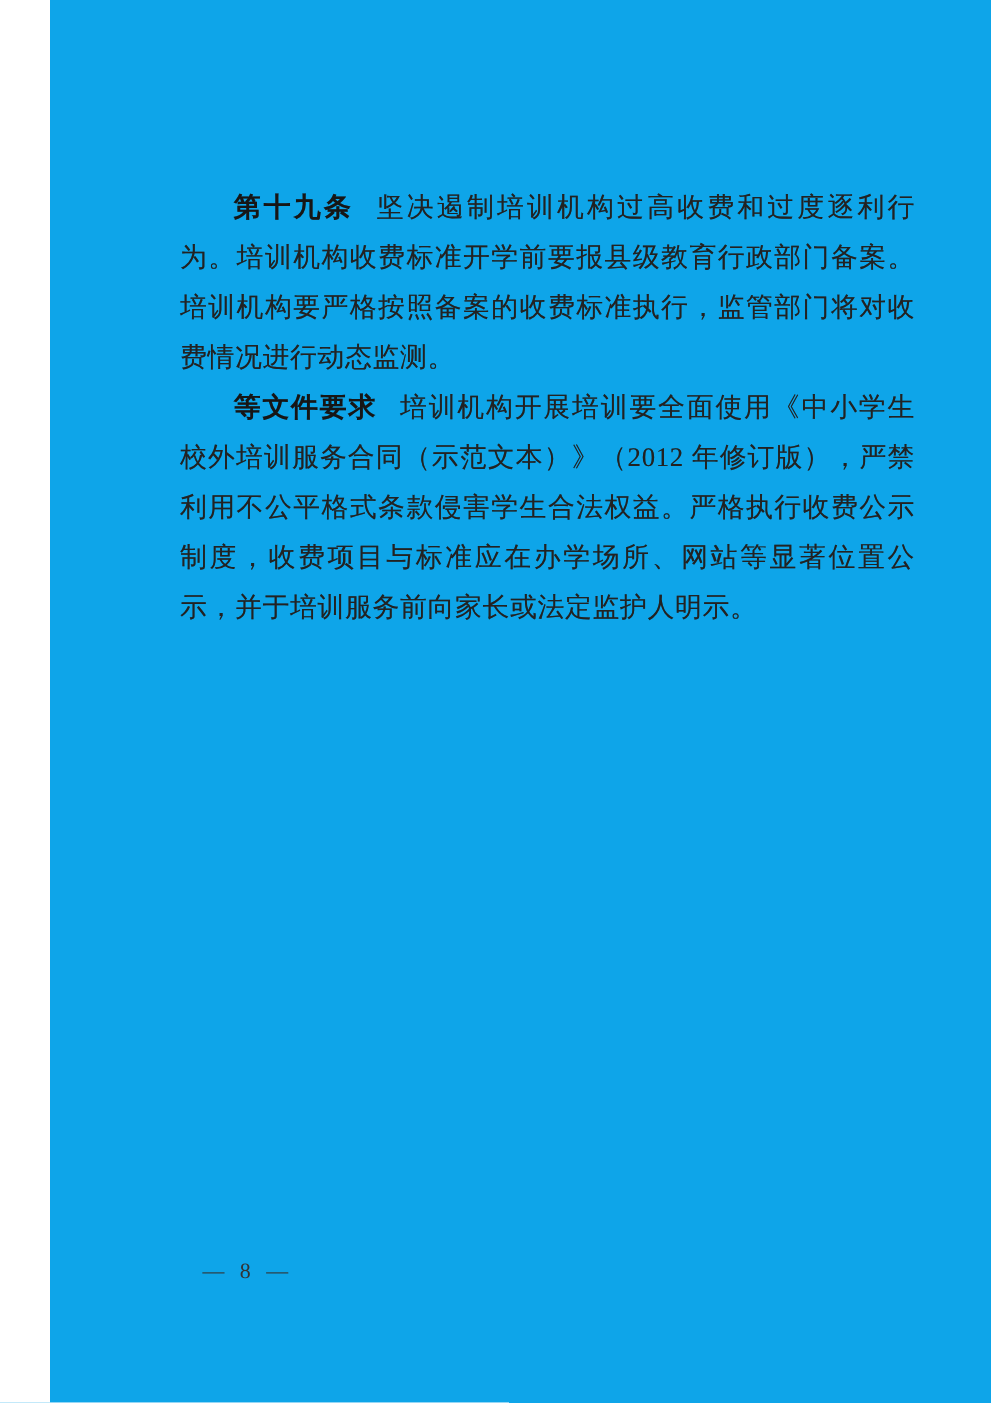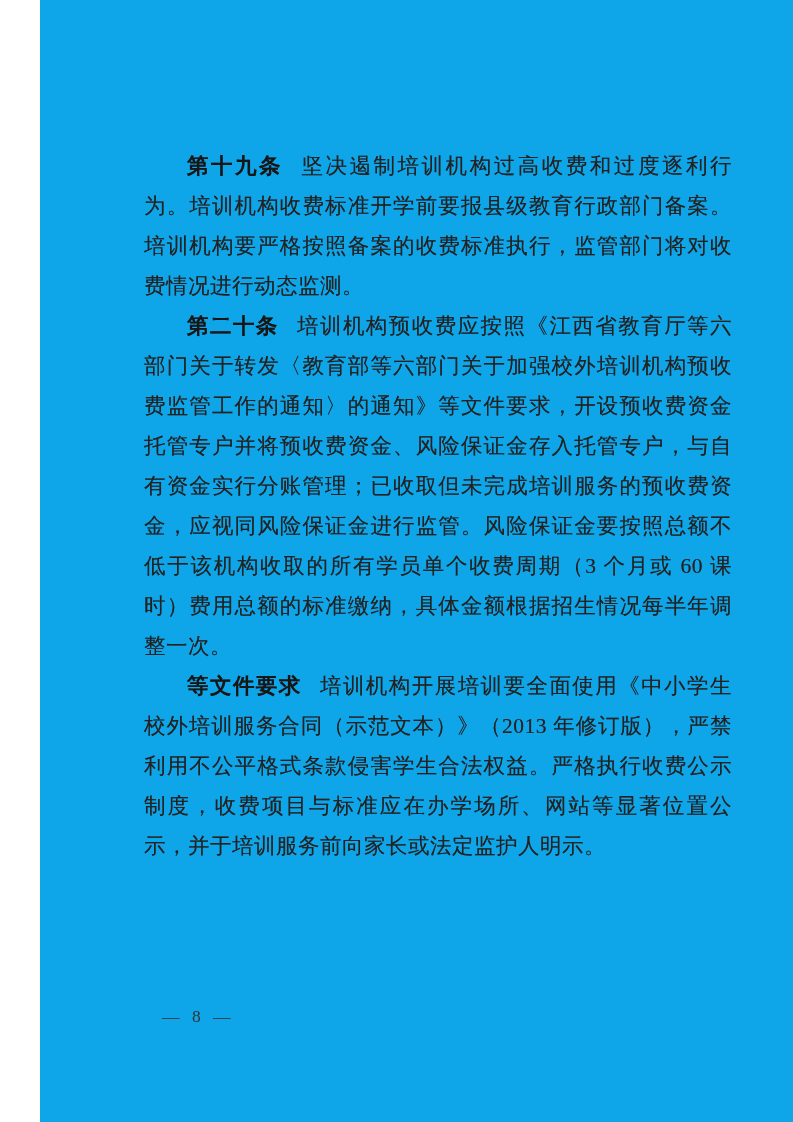--- a/index.html
+++ b/index.html
@@ -49,17 +49,16 @@
     color: #333333;
     font-family: "Liberation Serif", "DejaVu Serif", serif;
   }
 </style>
 </head>
 <body>
 
 <div class="page">
   <div class="doc-body">
       <p class="para"><span class="article-label">第十九条</span><span>坚决遏制培训机构过高收费和过度逐利行为。培训机构收费标准开学前要报县级教育行政部门备案。培训机构要严格按照备案的收费标准执行，监管部门将对收费情况进行动态监测。</span></p>
-      <p class="para"><span class="article-label">第二十条</span><span>培训机构预收费应按照《江西省教育厅等六部门关于转发〈教育部等六部门关于加强校外培训机构预收费监管工作的通知〉的通知》等文件要求，开设预收费资金托管专户并将预收费资金、风险保证金存入托管专户，与自有资金实行分账管理；已收取但未完成培训服务的预收费资金，应视同风险保证金进行监管。风险保证金要按照总额不低于该机构收取的所有学员单个收费周期（3 个月或 60 课时）费用总额的标准缴纳，具体金额根据招生情况每半年调整一次。</span></p>
-      <p class="para"><span class="article-label">等文件要求</span><span>培训机构开展培训要全面使用《中小学生校外培训服务合同（示范文本）》（2013 年修订版），严禁利用不公平格式条款侵害学生合法权益。严格执行收费公示制度，收费项目与标准应在办学场所、网站等显著位置公示，并于培训服务前向家长或法定监护人明示。</span></p>
+      <p class="para"><span class="article-label">等文件要求</span><span>培训机构开展培训要全面使用《中小学生校外培训服务合同（示范文本）》（2012 年修订版），严禁利用不公平格式条款侵害学生合法权益。严格执行收费公示制度，收费项目与标准应在办学场所、网站等显著位置公示，并于培训服务前向家长或法定监护人明示。</span></p>
     </div>
   <div class="footer">— 8 —</div>
 </div>
 
 </body></html>

